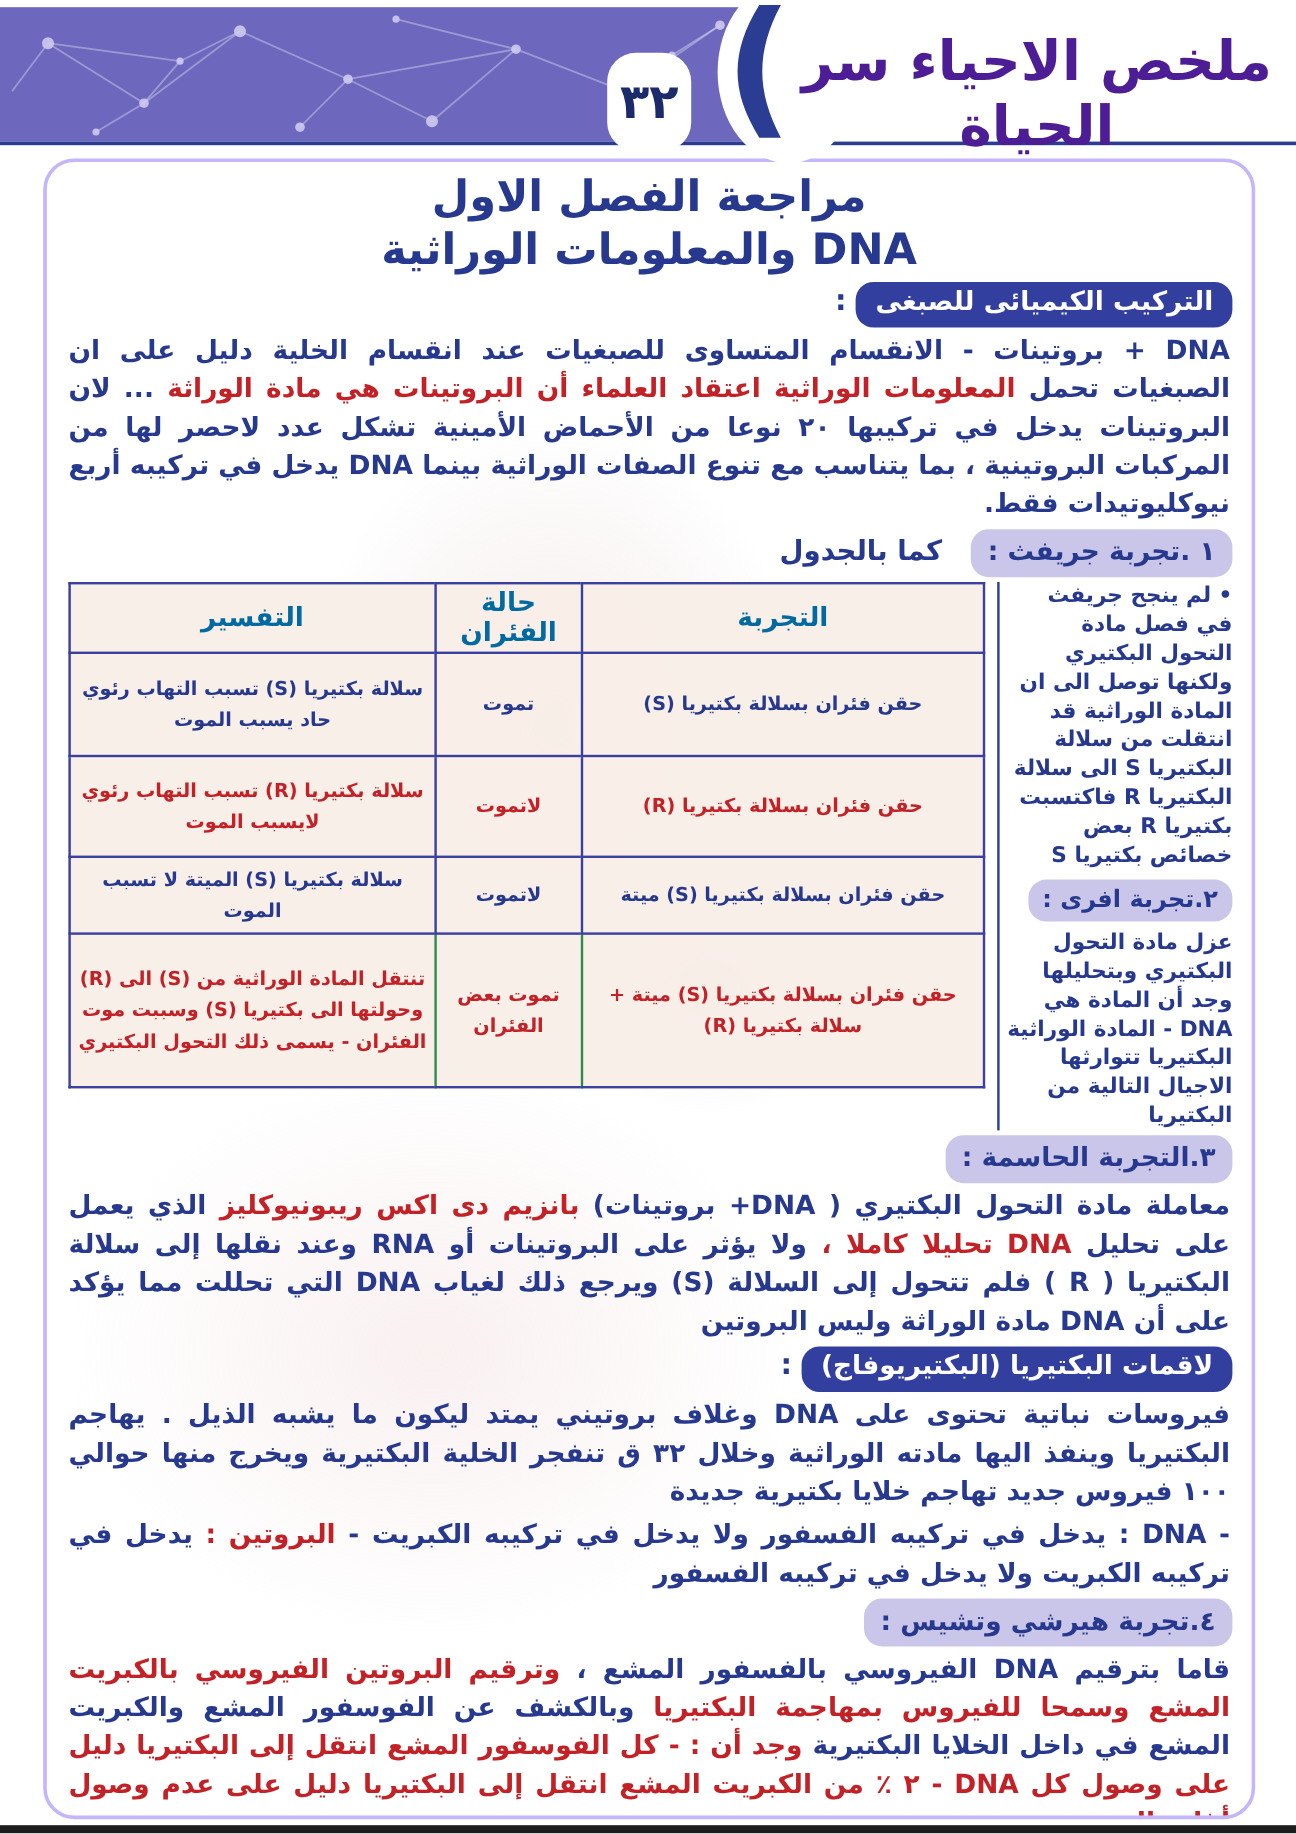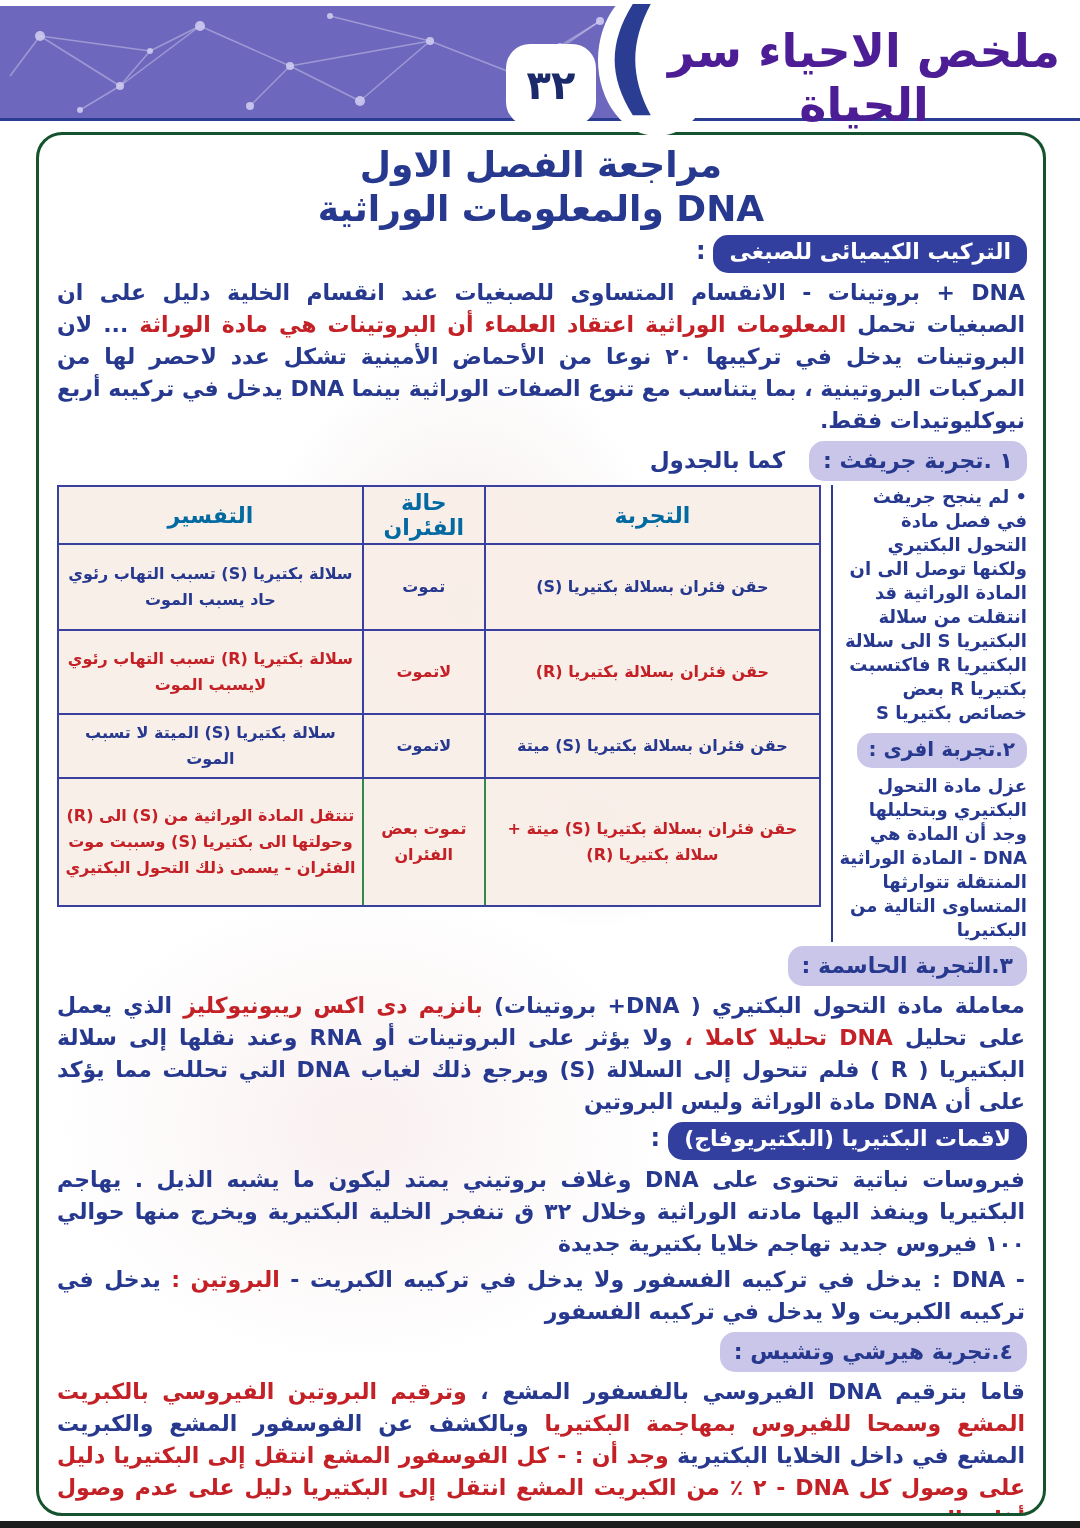--- a/index.html
+++ b/index.html
@@ -9,26 +9,26 @@
   
   .band{position:absolute;left:0;top:6px;width:634px;height:112px;background:#6d68be;z-index:1;}
   .band svg{position:absolute;left:0;top:0;}
   .band-bite{position:absolute;left:598px;top:-16px;width:118px;height:152px;background:#ffffff;
              border-radius:50%;z-index:2;}
   .hdr-paren{position:absolute;left:604px;top:-4px;font-size:124px;line-height:120px;color:#2a3d92;
              z-index:3;font-weight:bold;}
   .hdr-title{position:absolute;right:6px;top:24px;width:420px;text-align:center;font-size:46px;
              color:#4c1d95;direction:rtl;z-index:3;}
   .hdr-line{position:absolute;left:0;top:118px;width:1080px;height:3px;background:#2a3d92;z-index:1;}
-  .page-tab{position:absolute;left:506px;top:44px;width:90px;height:82px;background:#ffffff;
+  .page-tab{position:absolute;left:506px;top:44px;width:70px;height:82px;background:#ffffff;
             border-radius:24px;display:flex;align-items:center;justify-content:center;
             font-size:40px;color:#1b2a6b;z-index:4;}
 
   
-  .box{position:absolute;left:36px;top:132px;width:1010px;height:1384px;border:3px solid #14532d;
+  .box{position:absolute;left:36px;top:132px;width:1010px;height:1384px;border:3px solid #c4b5fd;
        border-radius:26px;background:#fff;box-sizing:border-box;padding:6px 16px 6px 16px;
        direction:rtl;text-align:right;overflow:hidden;}
   .box::before{content:"";position:absolute;inset:0;border-radius:22px;z-index:0;pointer-events:none;
        background:
          radial-gradient(ellipse 300px 360px at 42% 34%, rgba(198,165,155,.22), transparent 70%),
          radial-gradient(ellipse 420px 330px at 32% 72%, rgba(233,198,198,.26), transparent 72%),
          radial-gradient(ellipse 190px 150px at 55% 50%, rgba(150,140,145,.14), transparent 70%);}
   .box > *{position:relative;z-index:1;}
 
   .review-title{text-align:center;color:#27398f;font-size:36px;line-height:44px;margin:2px 0 4px;}
@@ -140,21 +140,21 @@
     <div class="para"><span class="c-blue">DNA + بروتينات - الانقسام المتساوى للصبغيات عند انقسام الخلية دليل على ان الصبغيات تحمل </span><span class="c-red">المعلومات الوراثية اعتقاد العلماء أن البروتينات هي مادة الوراثة </span><span class="c-blue">... لان البروتينات يدخل في تركيبها ٢٠ نوعا من الأحماض الأمينية تشكل عدد لاحصر لها من المركبات البروتينية ، بما يتناسب مع تنوع الصفات الوراثية بينما DNA يدخل في تركيبه أربع نيوكليوتيدات فقط.</span></div>
 
     <div class="prow">
       <span class="pill-light">١ .تجربة جريفث :</span><span class="aside">كما بالجدول</span>
     </div>
 
     <div class="columns">
       <div class="sidebar">
         <div>• لم ينجح جريفث في فصل مادة التحول البكتيري ولكنها توصل الى ان المادة الوراثية قد انتقلت من سلالة البكتيريا S الى سلالة البكتيريا R فاكتسبت بكتيريا R بعض خصائص بكتيريا S</div>
         <div class="pill-light">٢.تجربة افرى :</div>
-        <div>عزل مادة التحول البكتيري وبتحليلها وجد أن المادة هي DNA - المادة الوراثية المنتقلة تتوارثها المتساوى التالية من البكتيريا</div>
+        <div>عزل مادة التحول البكتيري وبتحليلها وجد أن المادة هي DNA - المادة الوراثية البكتيريا تتوارثها الاجيال التالية من البكتيريا</div>
       </div>
       <div class="tablewrap">
         <table class="exp">
           <thead>
               <tr>
                 <th>التجربة</th>
                 <th>حالة الفئران</th>
                 <th>التفسير</th>
               </tr>
             </thead>

